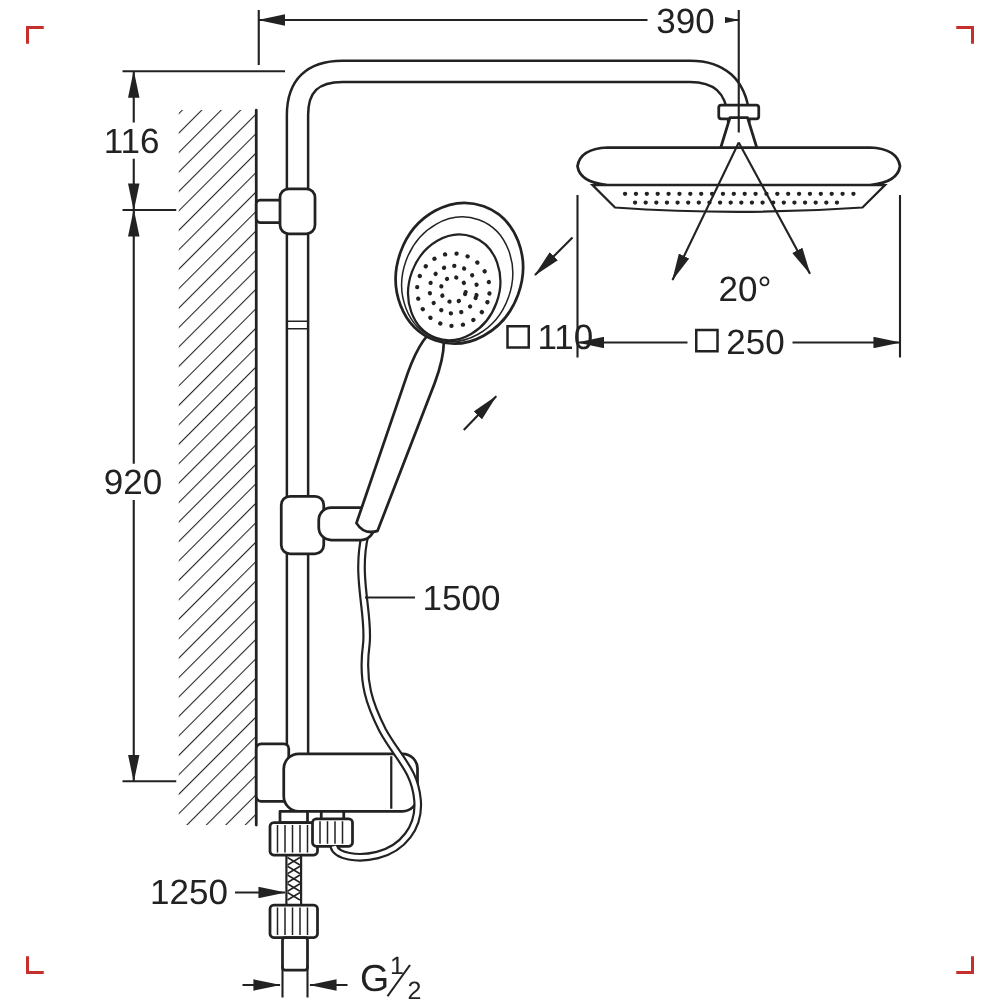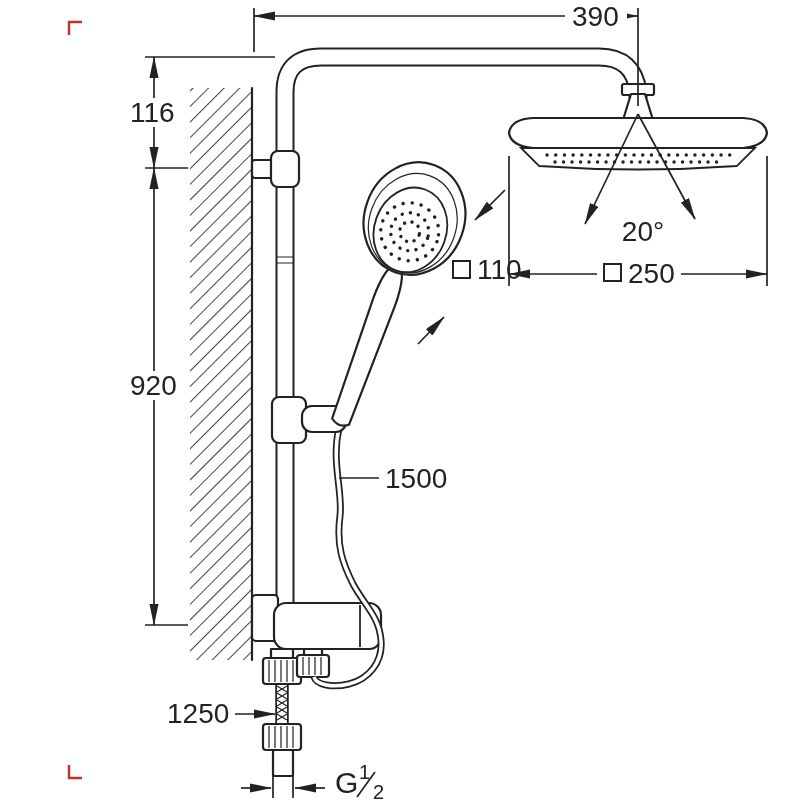--- a/index.html
+++ b/index.html
@@ -1,16 +1,16 @@
 <!DOCTYPE html>
 <html><head>
 <meta charset="utf-8">
 <style>
   html,body{margin:0;padding:0;background:#ffffff;overflow:hidden;}
-  .stage{position:relative;width:736px;height:800px;background:#ffffff;padding-left:47px;}
+  .stage{position:relative;width:736px;height:800px;background:#ffffff;}
   svg{display:block;}
   text{font-family:"Liberation Sans","DejaVu Sans",sans-serif;font-size:28px;fill:#222222;}
   .t-big{font-size:30px;}
   .t-small{font-size:20px;}
   .ln{stroke:#222222;stroke-width:2.2;fill:none;stroke-linecap:round;stroke-linejoin:round;}
   .solid{fill:#ffffff;stroke:#222222;stroke-width:2.2;stroke-linejoin:round;}
   .thin{stroke:#222222;stroke-width:1.2;fill:none;}
   .mid{stroke:#222222;stroke-width:1.8;fill:none;}
   .midf{stroke:#222222;stroke-width:1.8;fill:#ffffff;}
   .dim{stroke:#222222;stroke-width:1.7;fill:none;}

